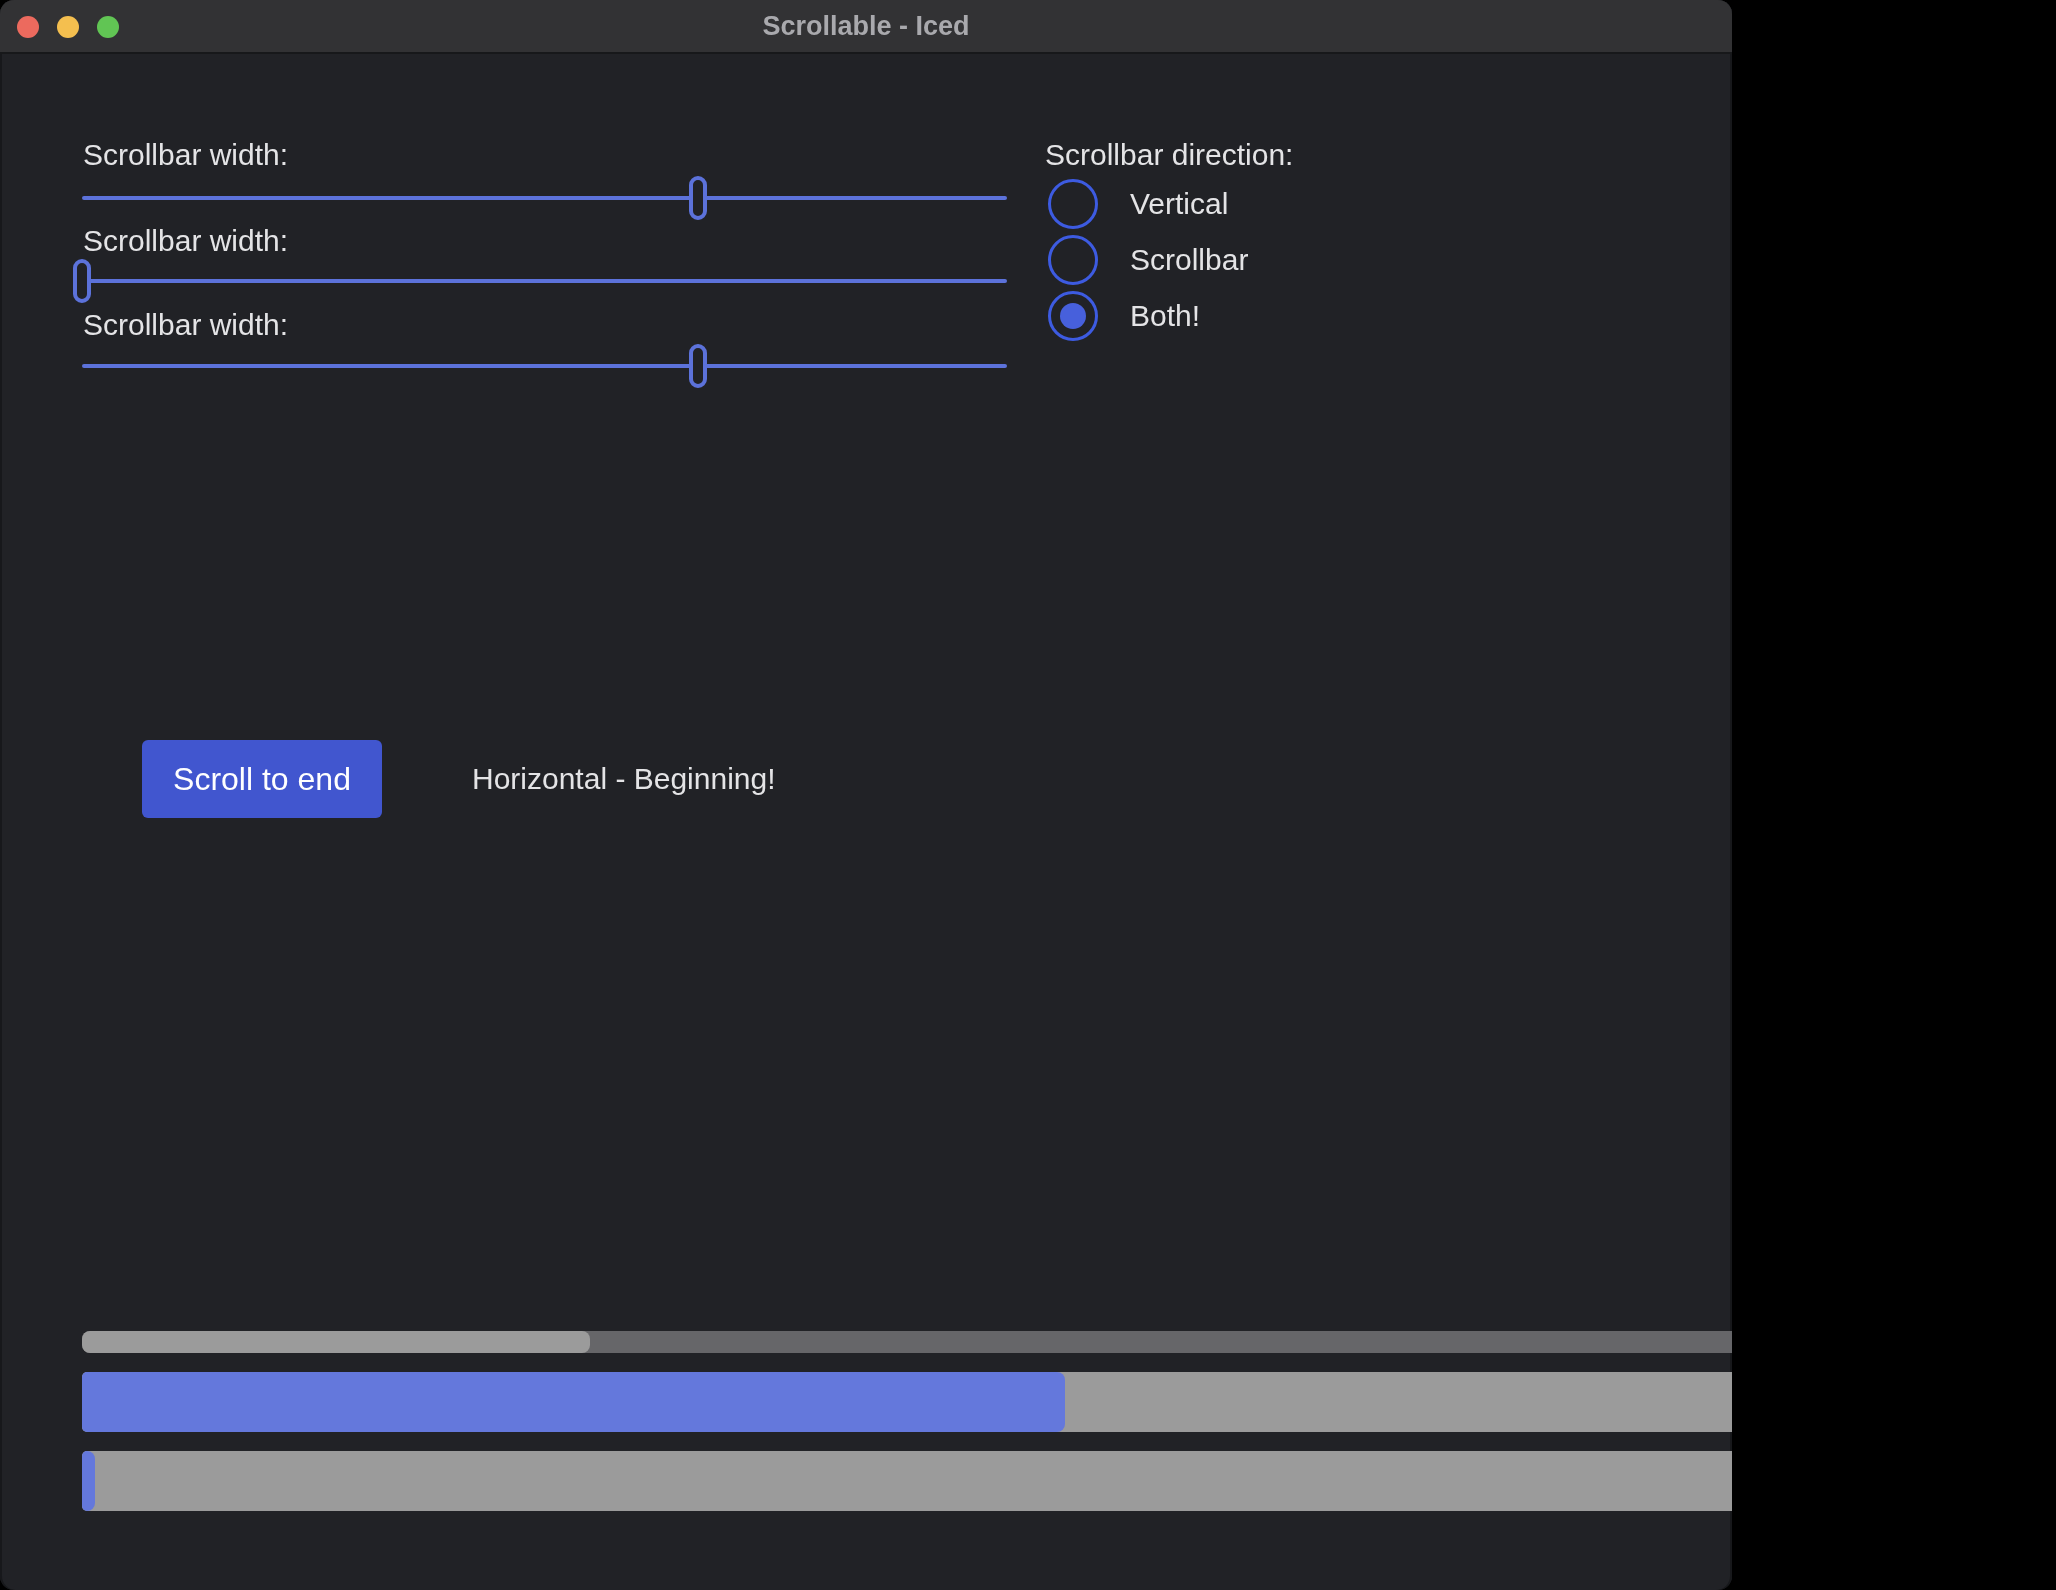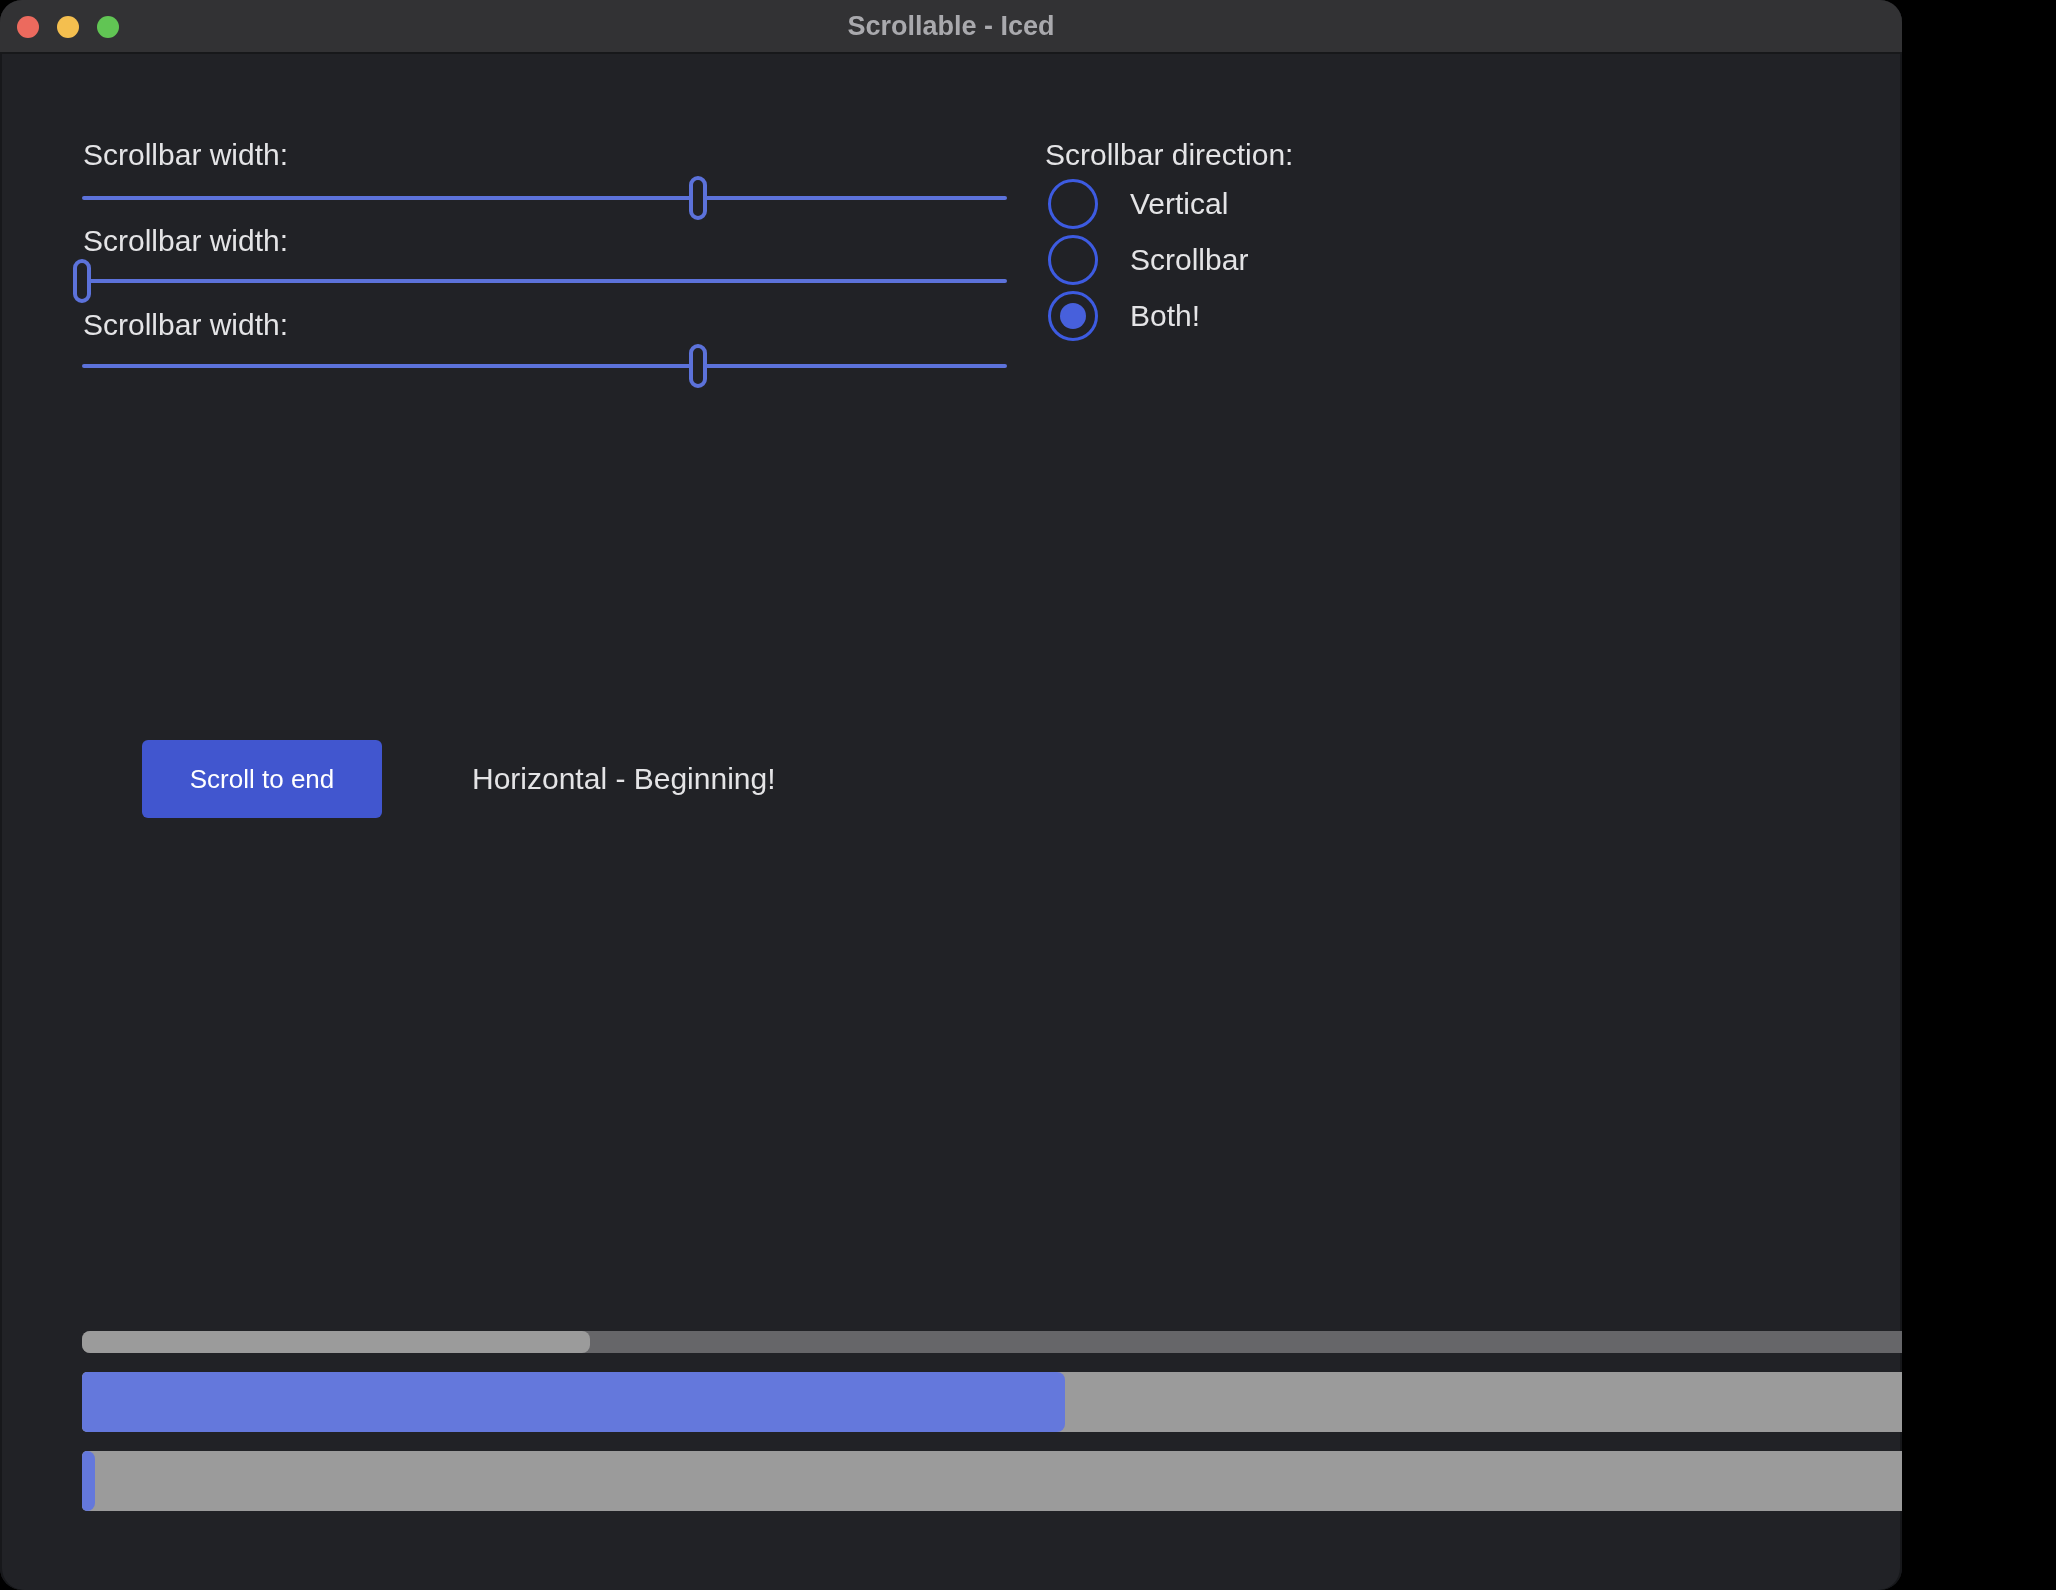--- a/index.html
+++ b/index.html
@@ -1,19 +1,19 @@
 <!DOCTYPE html>
 <html style="--bg: #212226; --titlebar: #323234; --text: #E4E4E6; --title-text: #A9A9AD; --accent: #5C72DA; --radio-accent: #3D5BE1; --radio-dot: #4760DC; --button-bg: #4156CF; --progress-blue: #6478DC; --gray-light: #9B9B9B; --gray-track: #666669; --edge-strip: #27282C; --edge-thumb: #6F7075;"><head>
 <meta charset="utf-8">
 <style>
   html,body{margin:0;padding:0;background:#000;}
   .window{
-    position:relative;width:1902px;height:1590px;
+    position:relative;width:1732px;height:1590px;
     background:var(--bg,#212226);
-    border-radius:22px;
+    border-radius:14px;
     overflow:hidden;
     font-family:"Liberation Sans", sans-serif;
     box-shadow:inset 2px 0 0 #17181b, inset -2px 0 0 #17181b;
   }
   
   .titlebar{
     position:absolute;left:0;top:0;width:100%;height:54px;
     background:var(--titlebar,#323234);
     border-bottom:2px solid #17181a;
     box-sizing:border-box;
@@ -46,21 +46,21 @@
     width:50px;height:50px;box-sizing:border-box;border-radius:50%;
     border:3px solid var(--radio-accent,#3D5BE1);
     display:flex;align-items:center;justify-content:center;flex:none;
   }
   .radio-dot{width:26px;height:26px;border-radius:50%;background:var(--radio-dot,#4760DC);}
   .radio-label{margin-left:32px;font-size:30px;color:var(--text,#E4E4E6);white-space:nowrap;}
   
   .btn{
     position:absolute;left:142px;top:740px;width:240px;height:78px;
     background:var(--button-bg,#4156CF);border:none;border-radius:6px;
-    color:#fff;font-size:26px;font-family:"Liberation Sans",sans-serif;
+    color:#fff;font-size:32px;font-family:"Liberation Sans",sans-serif;
     display:flex;align-items:center;justify-content:center;cursor:pointer;
   }
   
   .vtrack{position:absolute;left:1950px;top:403px;width:20px;height:920px;background:var(--gray-track,#666669);border-radius:8px;}
   .vthumb{position:absolute;left:0;width:100%;background:var(--gray-light,#9B9B9B);border-radius:8px;}
   .htrack{position:absolute;left:82px;top:1331px;width:1866px;height:22px;background:var(--gray-track,#666669);border-radius:8px;}
   .hthumb{position:absolute;top:0;height:100%;background:var(--gray-light,#9B9B9B);border-radius:8px;}
   
   .progress{position:absolute;left:82px;width:1886px;height:60px;background:var(--gray-light,#9B9B9B);border-radius:5px;overflow:hidden;}
   .progress .fill{position:absolute;left:0;top:0;height:100%;background:var(--progress-blue,#6478DC);border-radius:0 8px 8px 0;}

